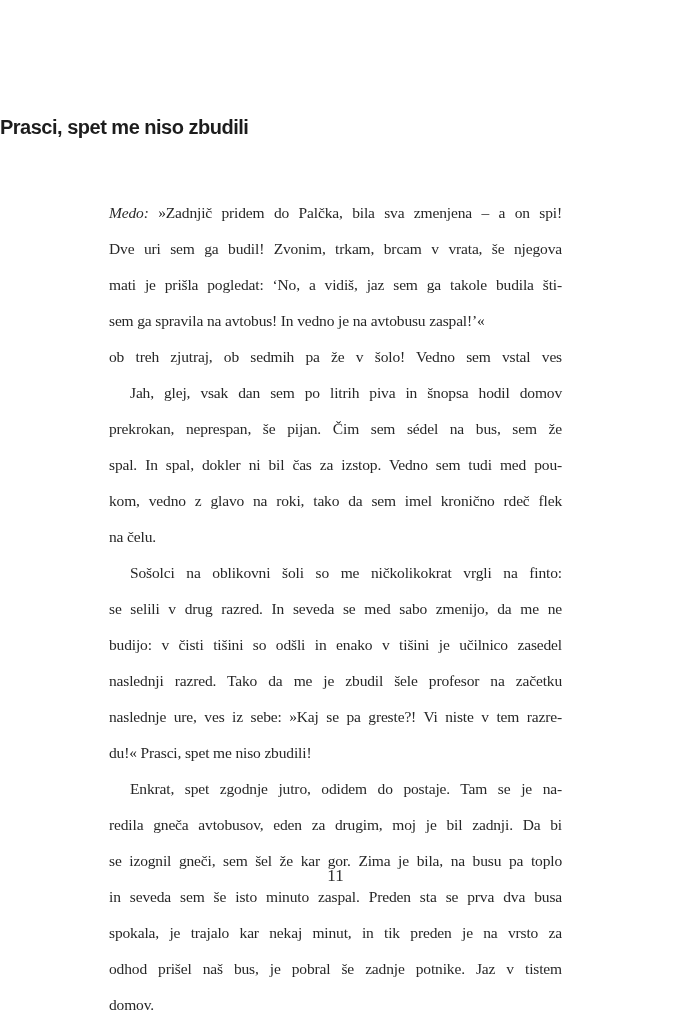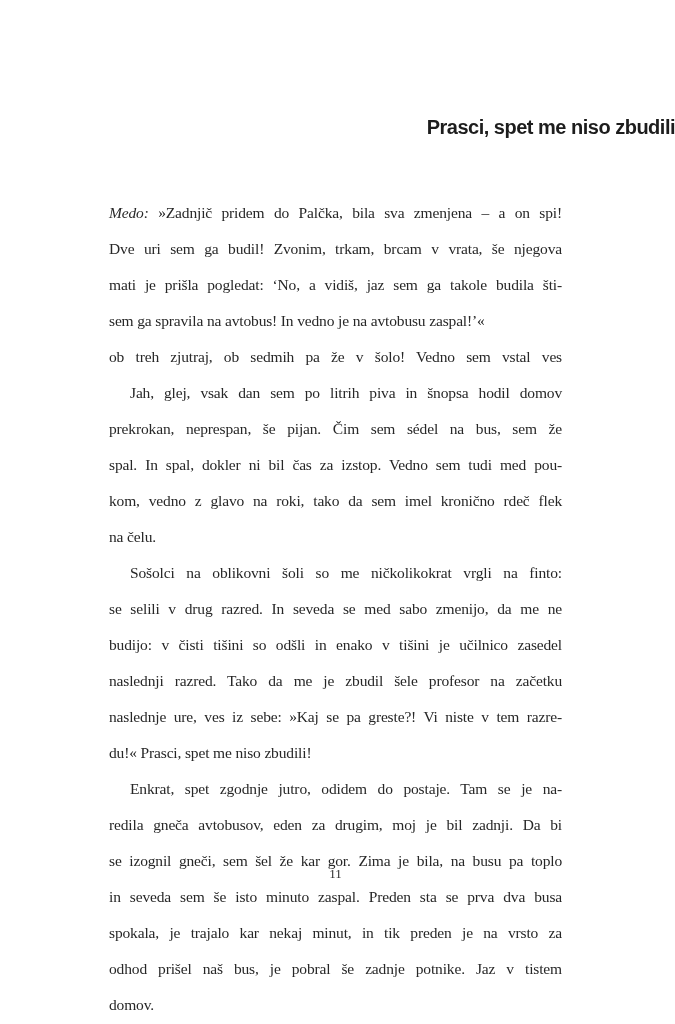--- a/index.html
+++ b/index.html
@@ -14,21 +14,21 @@
     background: #ffffff;
     overflow: hidden;
     font-family: "Liberation Serif", serif;
   }
   .title {
     position: absolute;
     top: 116px;
     left: 0;
     width: 100%;
     margin: 0;
-    text-align: right;
+    text-align: left;
     font-family: "Liberation Sans", sans-serif;
     font-weight: 700;
     font-size: 20px;
     letter-spacing: -0.5px;
     color: #1d1d1d;
   }
   .text-block {
     position: absolute;
     top: 189px;
     left: 109px;
@@ -53,21 +53,21 @@
   }
   .line em {
     font-style: italic;
   }
   .page-number {
     position: absolute;
     top: 866px;
     left: 109px;
     width: 453px;
     text-align: center;
-    font-size: 13px;
+    font-size: 17px;
     color: #2e2e2e;
   }
 </style>
 </head>
 <body>
 
 <div class="page">
   <h1 class="title">Prasci, spet me niso zbudili</h1>
   <div class="text-block">
       <div class="paragraph">

